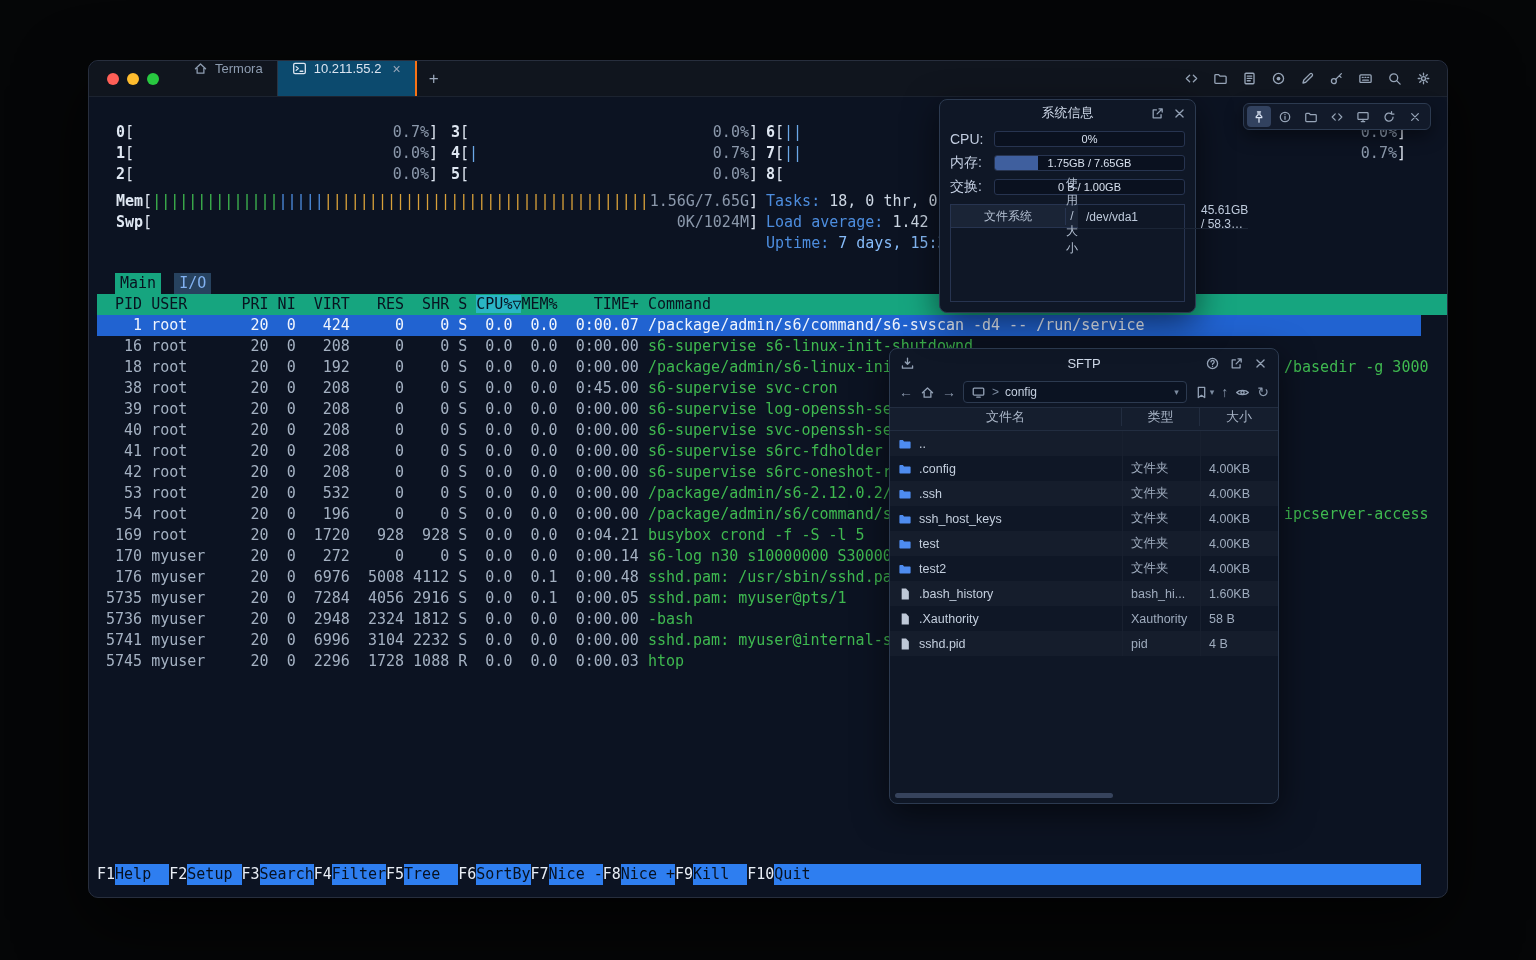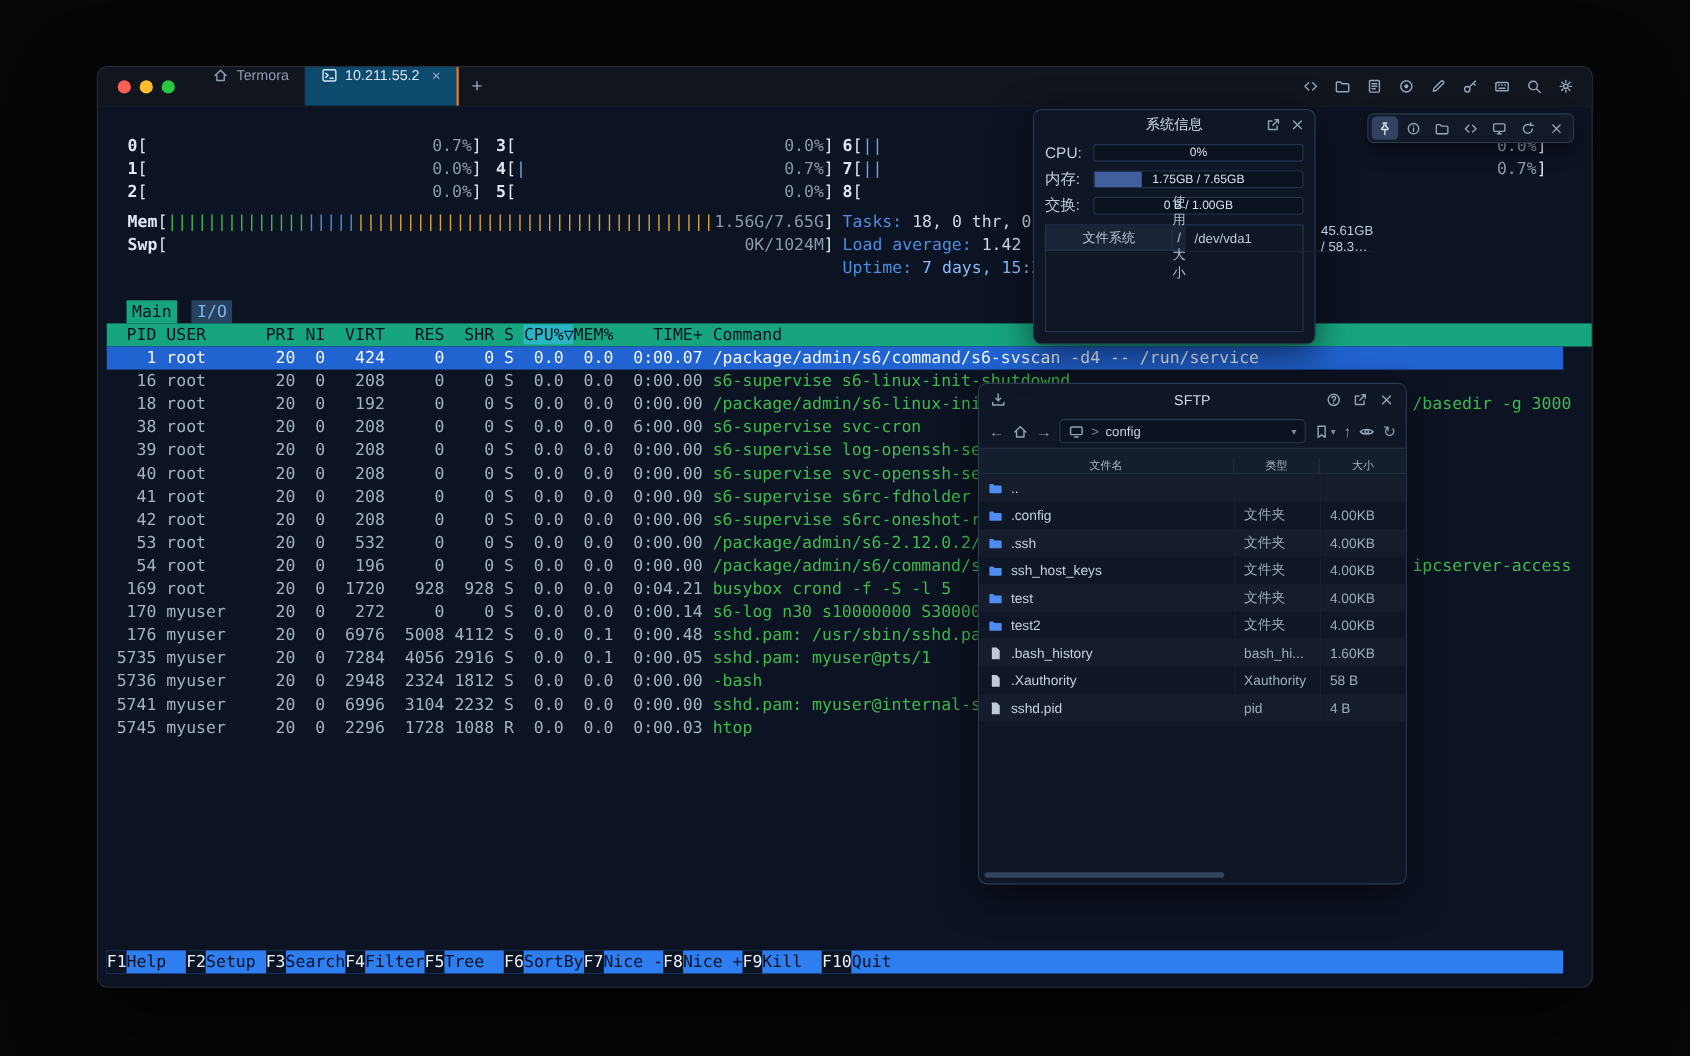--- a/index.html
+++ b/index.html
@@ -72,21 +72,21 @@
   .sftp-title-text{position:absolute;left:0;right:0;text-align:center;font-size:13px;color:#cfd9e8}
   .sftp-ticons{margin-left:auto;display:flex;gap:9px;align-items:center;color:#93a1b5;z-index:2}
   .sicon{color:#93a1b5;display:flex;z-index:2}
   .sftp-toolbar{height:30px;display:flex;align-items:center;gap:7px;padding:0 9px}
   .navtxt{color:#8b99ad;font-size:14px;line-height:1}
   .crumb{flex:1;height:22px;border:1px solid #2c3a50;background:#0b1322;border-radius:4px;display:flex;align-items:center;gap:6px;padding:0 7px;font-size:12px;color:#c4cfdf}
   .crumb .sep{color:#7c8ba0}
   .crumb .sp{flex:1}
   .dd{color:#7c8ba0;font-size:9px}
   .bmk{display:flex;align-items:center;gap:1px;color:#93a1b5}
-  .sftp-cols{display:flex;height:24px;background:#151e2e;border-top:1px solid #222d40;border-bottom:1px solid #222d40;font-size:10px;color:#a9b5c7;align-items:flex-end;text-align:center}
+  .sftp-cols{display:flex;height:24px;background:#151e2e;border-top:1px solid #222d40;border-bottom:1px solid #222d40;font-size:13px;color:#a9b5c7;align-items:flex-start;text-align:center}
   .c-name{width:232px;border-right:1px solid #222d40}
   .c-type{width:78px;border-right:1px solid #222d40}
   .c-size{flex:1}
   .frow{display:flex;height:25px;align-items:stretch;font-size:12.5px;color:#c4cfde}
   .frow.alt{background:#151d2c}
   .fc-name{width:232px;display:flex;align-items:center;gap:7px;padding-left:8px;overflow:hidden;white-space:nowrap}
   .fc-type,.fc-size{padding-left:8px;color:#9facbe;border-left:1px solid #18202f;display:flex;align-items:center}
   .fc-type{width:78px}
   .fc-size{flex:1}
   .hscroll{position:absolute;left:5px;bottom:5px;width:218px;height:5px;border-radius:3px;background:#36435c}
@@ -185,21 +185,21 @@
       <span class="vt vt-main">Main</span>
       <span class="vt vt-io">I/O</span>
     </div>
 
     <div class="hdr"><span id="hdr-a">  PID USER      PRI NI  VIRT   RES  SHR S </span><span class="hl" id="hdr-b">CPU%▽</span><span id="hdr-c">MEM%    TIME+ Command</span></div>
 
     <div id="procs">
         <div class="prow sel"><span class="pstats">    1 root       20  0   424     0    0 S  0.0  0.0  0:00.07 </span><span class="pcmd">/package/admin/s6/command/s6-svscan -d4 -- /run/service</span></div>
         <div class="prow"><span class="pstats">   16 root       20  0   208     0    0 S  0.0  0.0  0:00.00 </span><span class="pcmd">s6-supervise s6-linux-init-shutdownd</span></div>
         <div class="prow"><span class="pstats">   18 root       20  0   192     0    0 S  0.0  0.0  0:00.00 </span><span class="pcmd">/package/admin/s6-linux-init/</span></div>
-        <div class="prow"><span class="pstats">   38 root       20  0   208     0    0 S  0.0  0.0  6:00.00 </span><span class="pcmd">s6-supervise svc-cron</span></div>
+        <div class="prow"><span class="pstats">   38 root       20  0   208     0    0 S  0.0  0.0  0:45.00 </span><span class="pcmd">s6-supervise svc-cron</span></div>
         <div class="prow"><span class="pstats">   39 root       20  0   208     0    0 S  0.0  0.0  0:00.00 </span><span class="pcmd">s6-supervise log-openssh-serv</span></div>
         <div class="prow"><span class="pstats">   40 root       20  0   208     0    0 S  0.0  0.0  0:00.00 </span><span class="pcmd">s6-supervise svc-openssh-serv</span></div>
         <div class="prow"><span class="pstats">   41 root       20  0   208     0    0 S  0.0  0.0  0:00.00 </span><span class="pcmd">s6-supervise s6rc-fdholder</span></div>
         <div class="prow"><span class="pstats">   42 root       20  0   208     0    0 S  0.0  0.0  0:00.00 </span><span class="pcmd">s6-supervise s6rc-oneshot-run</span></div>
         <div class="prow"><span class="pstats">   53 root       20  0   532     0    0 S  0.0  0.0  0:00.00 </span><span class="pcmd">/package/admin/s6-2.12.0.2/co</span></div>
         <div class="prow"><span class="pstats">   54 root       20  0   196     0    0 S  0.0  0.0  0:00.00 </span><span class="pcmd">/package/admin/s6/command/s6-</span></div>
         <div class="prow"><span class="pstats">  169 root       20  0  1720   928  928 S  0.0  0.0  0:04.21 </span><span class="pcmd">busybox crond -f -S -l 5</span></div>
         <div class="prow"><span class="pstats">  170 myuser     20  0   272     0    0 S  0.0  0.0  0:00.14 </span><span class="pcmd">s6-log n30 s10000000 S3000000</span></div>
         <div class="prow"><span class="pstats">  176 myuser     20  0  6976  5008 4112 S  0.0  0.1  0:00.48 </span><span class="pcmd">sshd.pam: /usr/sbin/sshd.pam</span></div>
         <div class="prow"><span class="pstats"> 5735 myuser     20  0  7284  4056 2916 S  0.0  0.1  0:00.05 </span><span class="pcmd">sshd.pam: myuser@pts/1</span></div>

